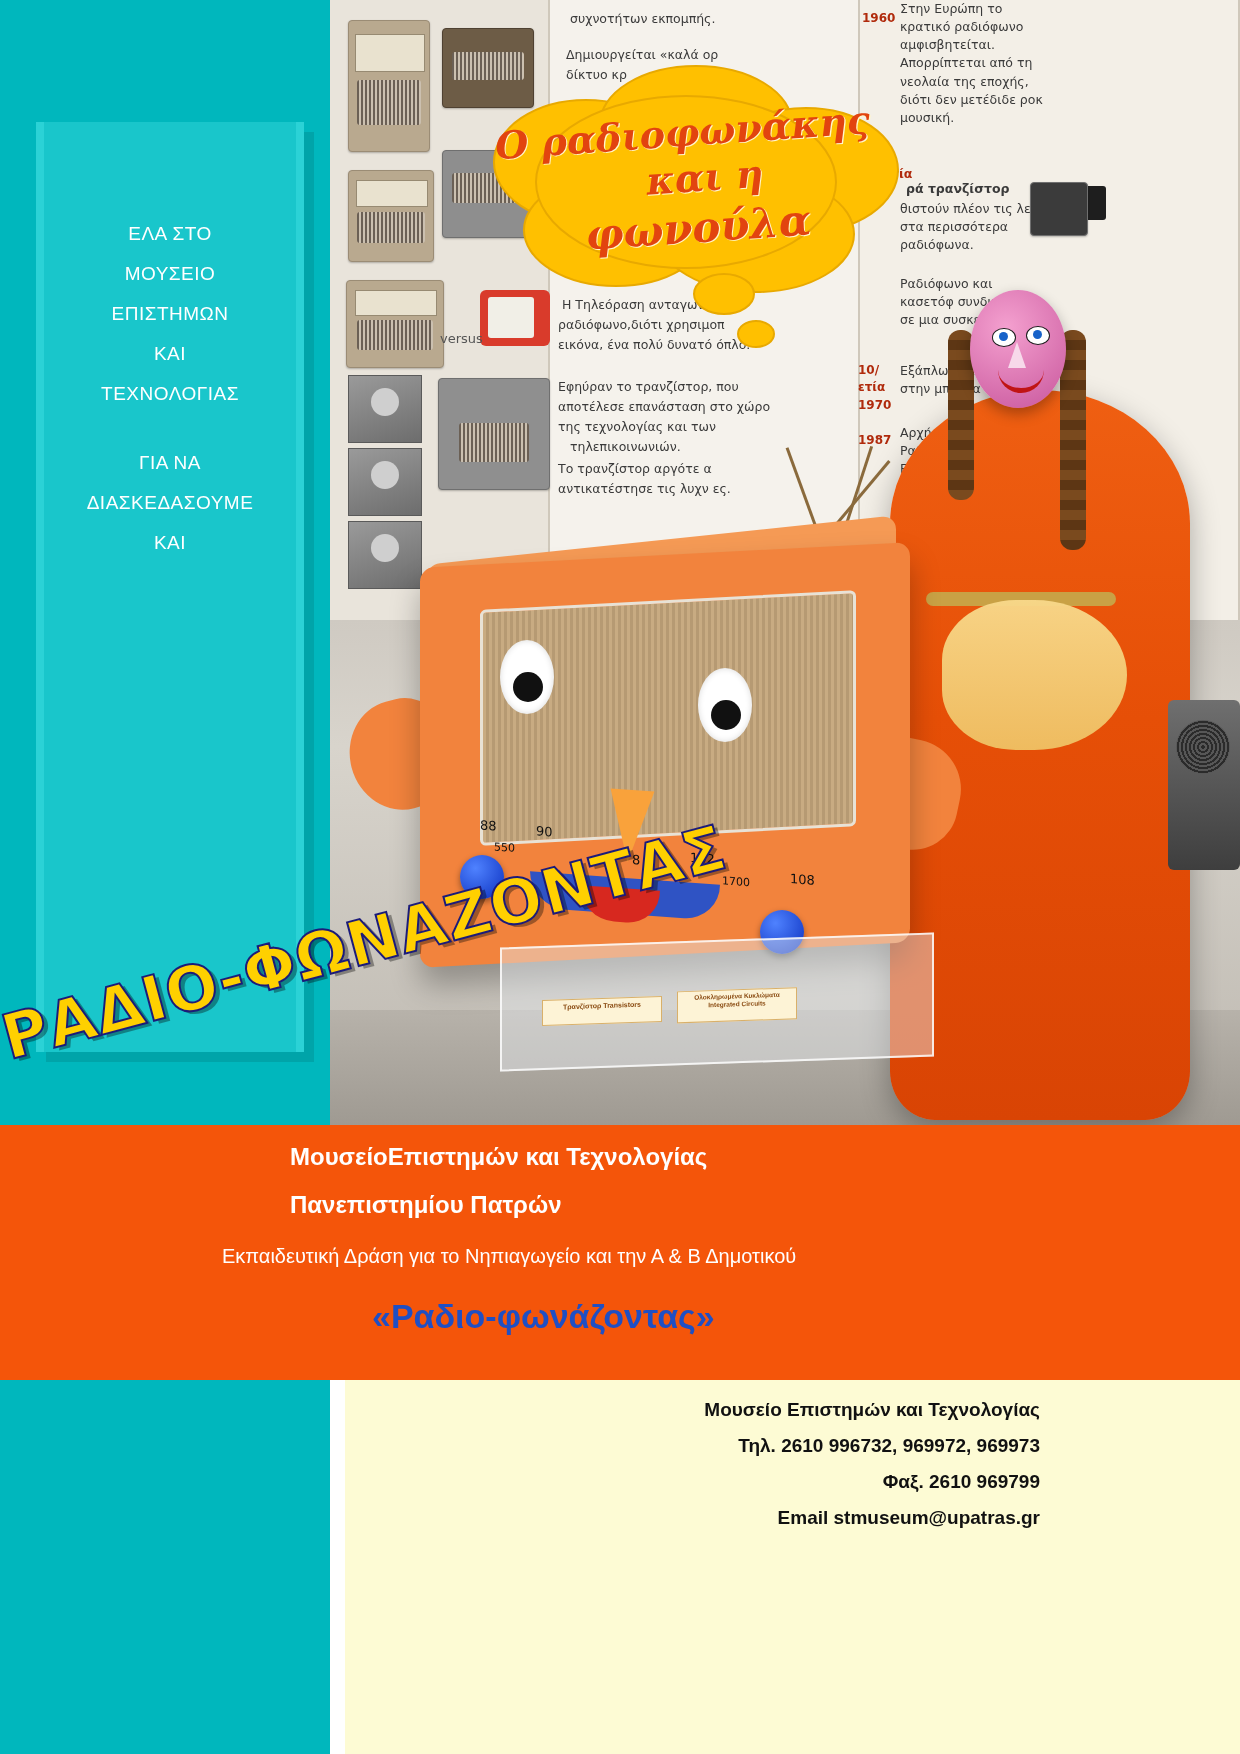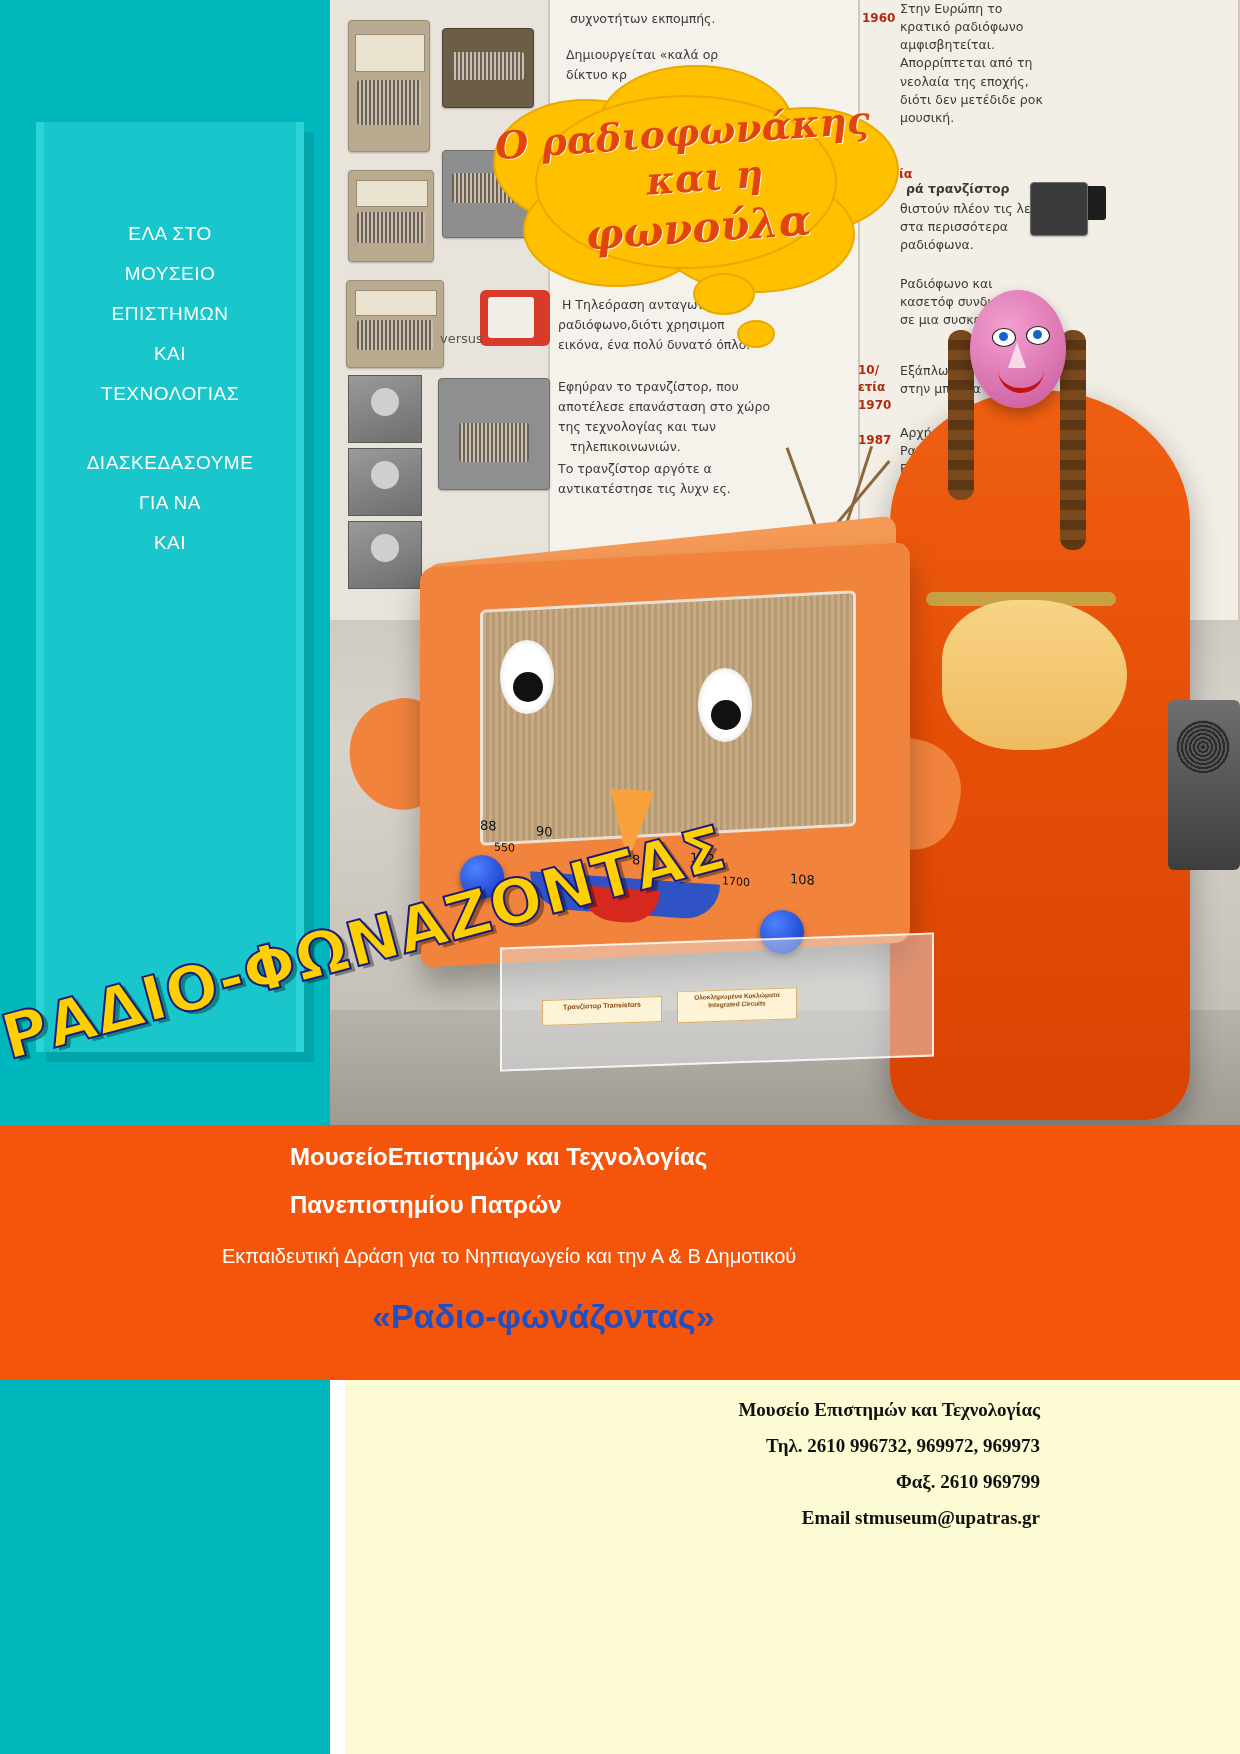--- a/index.html
+++ b/index.html
@@ -438,21 +438,20 @@
     color: #1f4fc4;
     font-weight: bold;
     font-size: 34px;
   }
 
   
   .footer {
     position: absolute;
     left: 0; top: 1380px; width: 1240px; height: 374px;
     background: #ffffff;
-    font-family: Liberation Serif, serif;
   }
   .footer-left {
     position: absolute;
     left: 0; top: 0; width: 330px; height: 374px;
     background: #00b7bd;
   }
   .footer-right {
     position: absolute;
     left: 345px; top: 0; width: 895px; height: 374px;
     background: #fdfbd4;
@@ -621,22 +620,22 @@
   <div class="teal-side"></div>
   <div class="teal-card">
     <div class="teal-card-inner"></div>
     <div class="teal-text">
       <span style="display:block">ΕΛΑ ΣΤΟ</span>
       <span style="display:block">ΜΟΥΣΕΙΟ</span>
       <span style="display:block">ΕΠΙΣΤΗΜΩΝ</span>
       <span style="display:block">ΚΑΙ</span>
       <span style="display:block">ΤΕΧΝΟΛΟΓΙΑΣ</span>
       <span class="gap"></span>
+      <span style="display:block">ΓΙΑ ΝΑ</span>
       <span style="display:block">ΔΙΑΣΚΕΔΑΣΟΥΜΕ</span>
-      <span style="display:block">ΓΙΑ ΝΑ</span>
       <span style="display:block">ΚΑΙ</span>
     </div>
   </div>
 
   <div class="wordart">ΡΑΔΙΟ-ΦΩΝΑΖΟΝΤΑΣ</div>
 
   <div class="orange-band">
     <div class="ob-line1">ΜουσείοΕπιστημών και Τεχνολογίας</div>
     <div class="ob-line2">Πανεπιστημίου Πατρών</div>
     <div class="ob-line3">Εκπαιδευτική Δράση για το Νηπιαγωγείο και την Α &amp; Β Δημοτικού</div>

